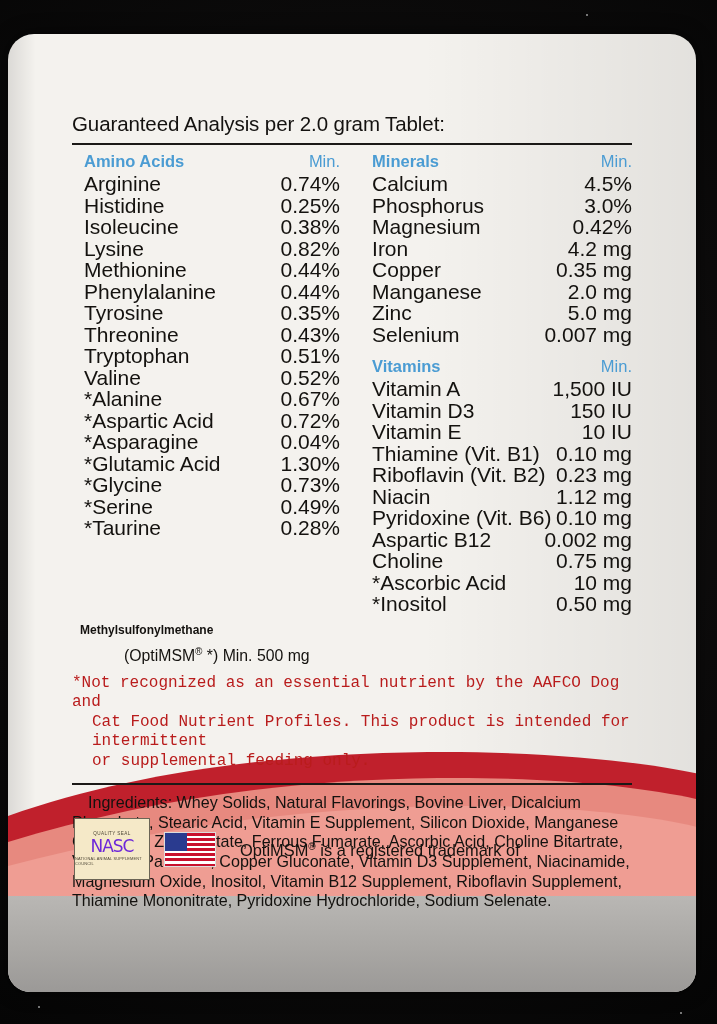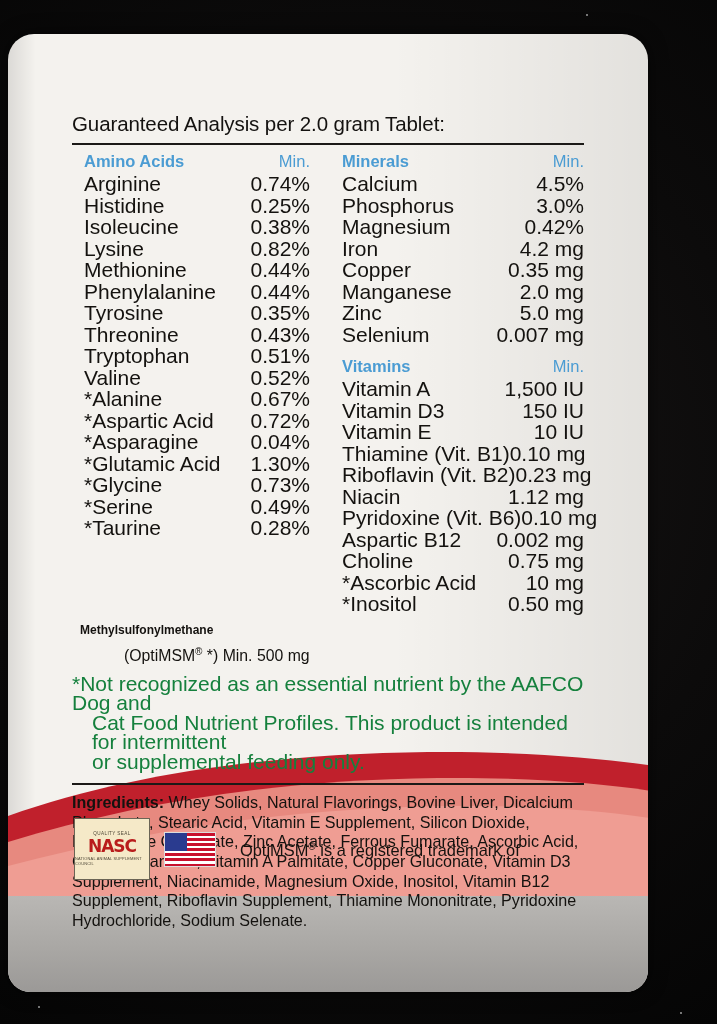--- a/index.html
+++ b/index.html
@@ -30,20 +30,21 @@
   .label {
     position: absolute;
     left: 8px;
     top: 34px;
     width: 640px;
     height: 958px;
     background: #f4f2ee;
     border-radius: 26px 26px 22px 22px;
     box-shadow: 0 0 18px rgba(0,0,0,0.6);
     overflow: hidden;
+    padding-left: 48px;
   }
   .label-inner {
     position: absolute;
     inset: 0;
     background:
       linear-gradient(to right, rgba(0,0,0,0.10) 0px, rgba(0,0,0,0.0) 28px,
                       rgba(255,255,255,0.0) 60%, rgba(0,0,0,0.07) 100%);
   }
   .content {
     position: absolute;
@@ -107,40 +108,41 @@
     line-height: 22px;
   }
   .msm .msm-sub {
     font-size: 15.8px;
     padding-left: 52px;
     line-height: 21px;
   }
   .msm .msm-sub sup { font-size: 10px; vertical-align: super; }
 
   .footnote {
-    font-size: 21px;
+    font-size: 16px;
     line-height: 19.5px;
     padding: 8px 30px 0 30px;
-    color: #15803d;
+    color: #b91c1c;
+    font-family: Liberation Mono, monospace;
   }
   .footnote .ind { display: block; padding-left: 20px; }
 
   .sep {
     height: 2px;
     background: #1b1917;
     margin: 12px 30px 0 30px;
   }
 
   .ingredients {
     font-size: 16.1px;
     line-height: 19.6px;
     padding: 8px 30px 0 30px;
     color: #14120f;
   }
-  .ingredients b { font-weight: 700; }
+  .ingredients b { font-weight: 400; margin-left: 16px; }
 
   
   .swoosh {
     position: absolute;
     left: 0;
     right: 0;
     bottom: 96px;
     height: 150px;
     overflow: hidden;
   }
@@ -165,21 +167,21 @@
     width: 74px; height: 60px;
     background: #f5e9c8;
     border: 1px solid #6b6455;
     display: flex; flex-direction: column;
     align-items: center; justify-content: center;
     position: relative;
     overflow: hidden;
   }
   .nasc .t { font-size: 4.6px; letter-spacing: .4px; color: #4d4636; margin-top:1px;}
   .nasc .m {
-    font-size: 17px; font-weight: 700; color: #b91c1c;
+    font-size: 17px; font-weight: 400; color: #6d28d9;
     font-family: "DejaVu Sans", sans-serif; letter-spacing: -1px;
   }
   .nasc .b { font-size: 3.9px; letter-spacing: .2px; color: #4d4636; margin-bottom:2px;}
   .flag {
     width: 50px; height: 33px;
     position: relative;
     overflow: hidden;
     border: 1px solid #dcdcdc;
     background: #fff;
   }

